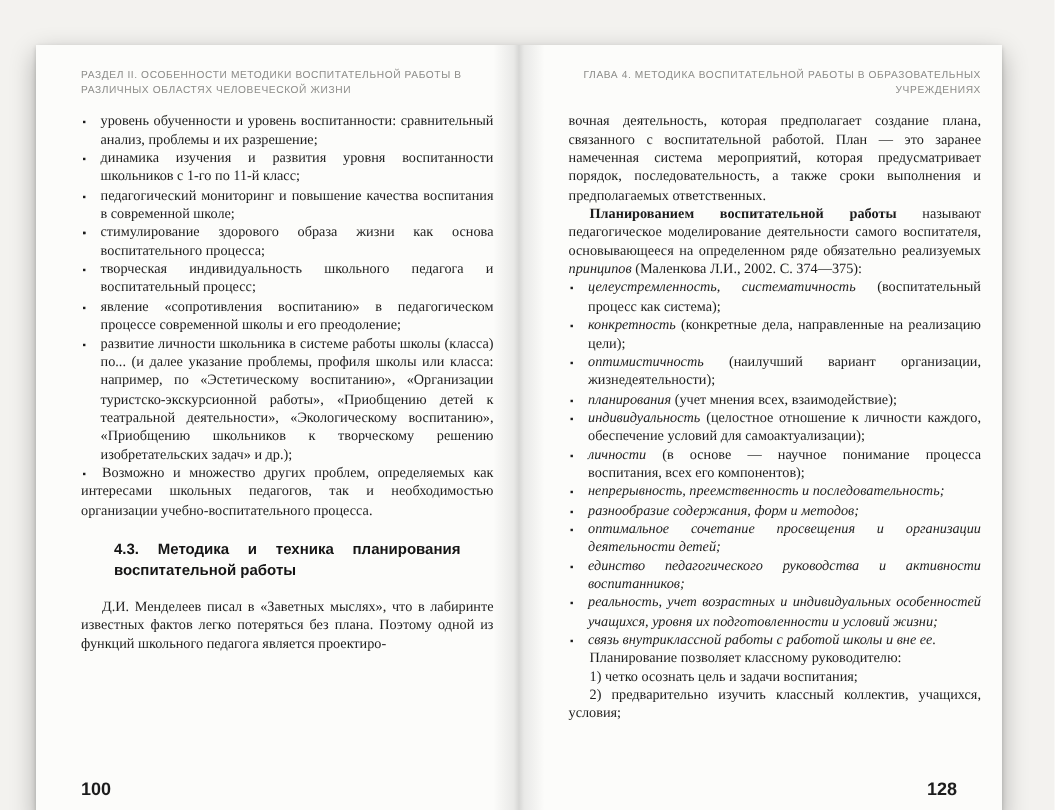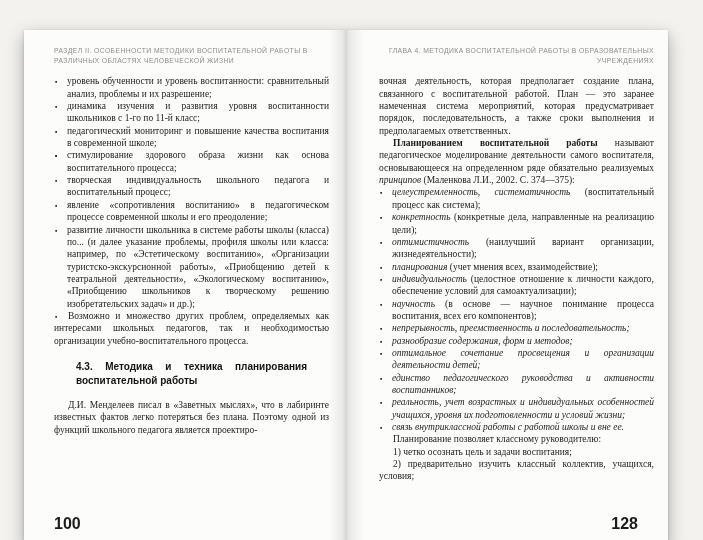--- a/index.html
+++ b/index.html
@@ -40,21 +40,21 @@
   .section-heading {
     font-family:"Liberation Sans", sans-serif; font-weight:bold;
     font-size:10px; line-height:1.4; 
     margin:13px 22px 11px 22px; color:#141414;
   }
   .lead-bold { font-weight:bold; }
   .term { font-style:italic; }
   .pageno {
     position:absolute; bottom:13px;
     font-family:"Liberation Sans", sans-serif; font-weight:bold;
-    font-size:16px; color:#1c1c1c;
+    font-size:12px; color:#1c1c1c;
   }
   .page.left  .pageno { left:30px; }
   .page.right .pageno { right:30px; }
 </style>
 </head>
 <body>
 
 <div class="stage">
   <div class="spread">
 
@@ -150,21 +150,21 @@
               <span class="term">планирования</span><span> (учет мнения всех, взаимодействие);</span>
             </li>
 
             <li>
               <span class="marker">▪</span>
               <span class="term">индивидуальность</span><span> (целостное отношение к личности каждого, обеспечение условий для самоактуализации);</span>
             </li>
 
             <li>
               <span class="marker">▪</span>
-              <span class="term">научность</span><span> (в основе — научное понимание процесса воспитания, всех его компонентов);</span>
+              <span class="term">личности</span><span> (в основе — научное понимание процесса воспитания, всех его компонентов);</span>
             </li>
 
             <li>
               <span class="marker">▪</span>
               <span class="term">непрерывность, преемственность и последовательность;</span><span></span>
             </li>
 
             <li>
               <span class="marker">▪</span>
               <span class="term">разнообразие содержания, форм и методов;</span><span></span>

